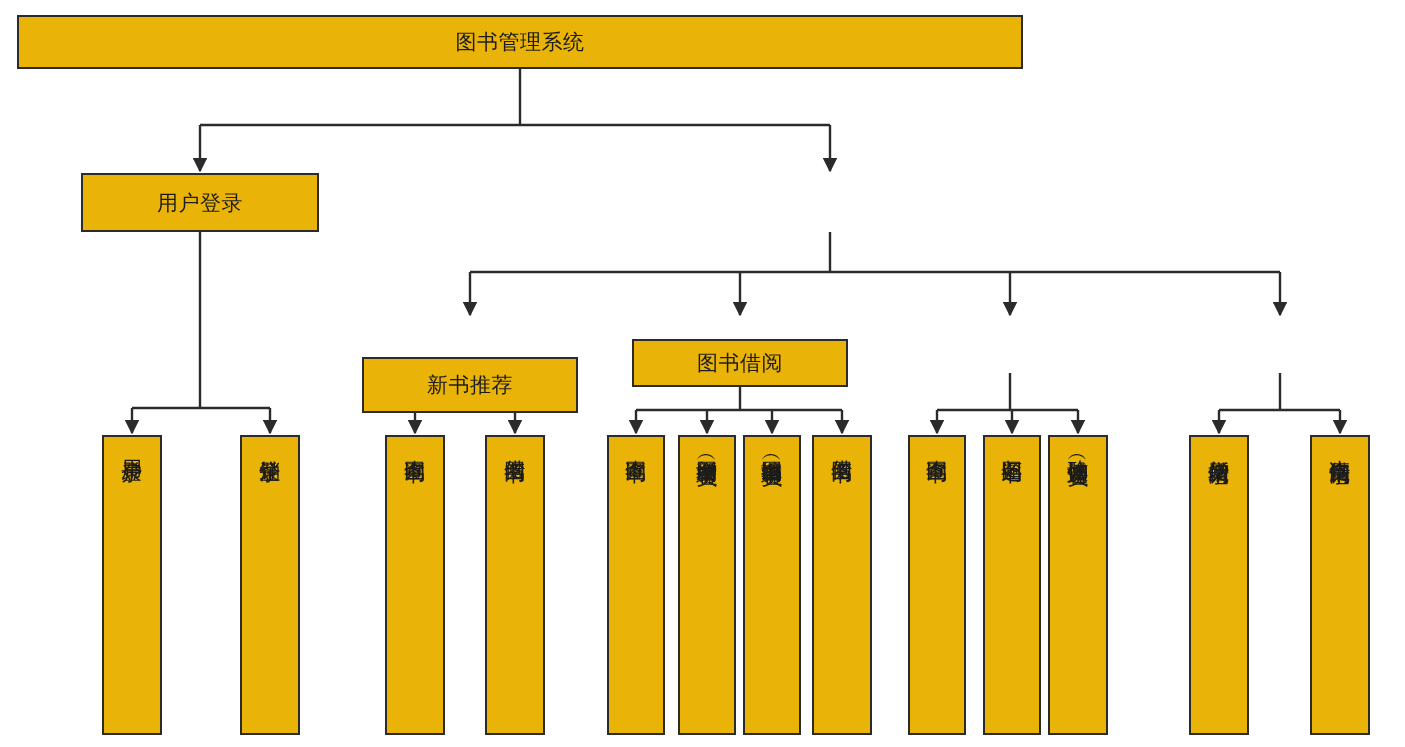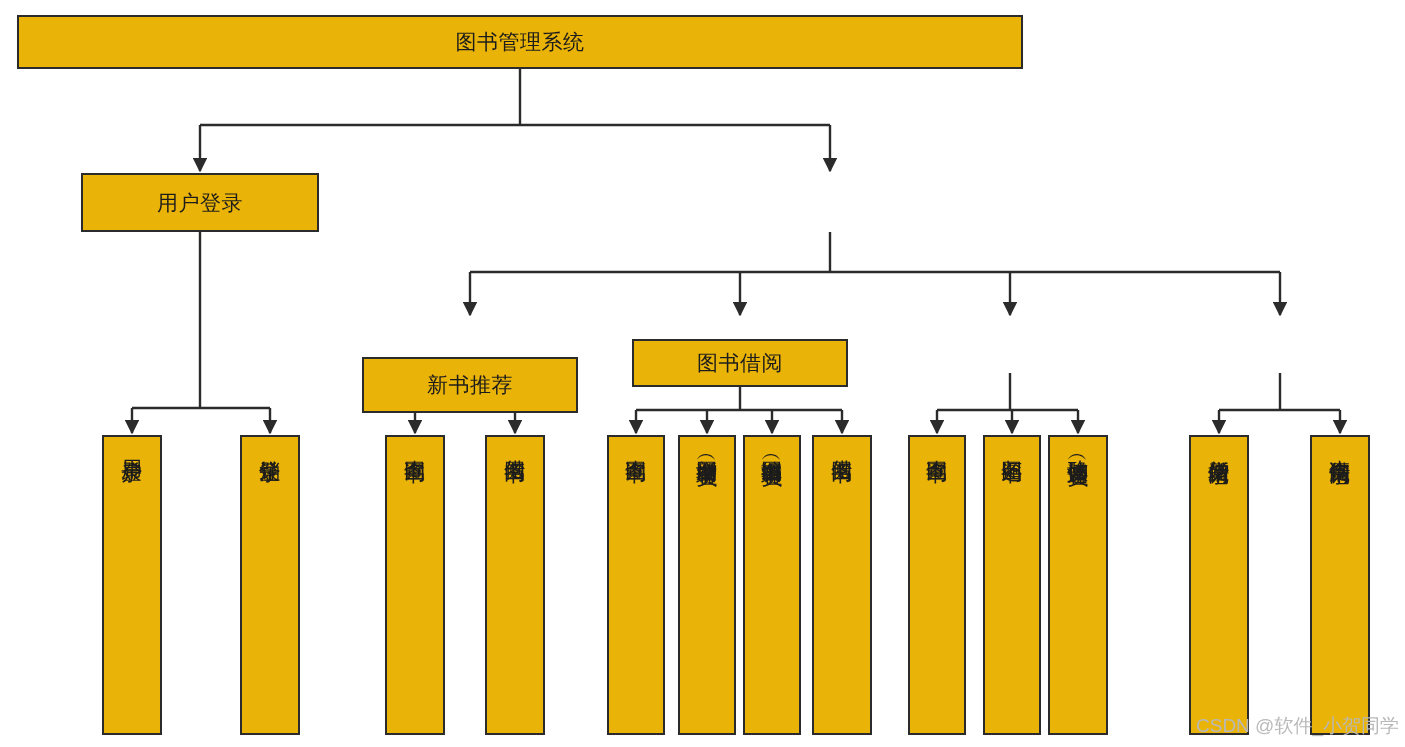--- a/index.html
+++ b/index.html
@@ -164,15 +164,14 @@
   <div class="node leaf" style="left: 1048px; top: 435px; width: 60px; height: 300px;">
     <span class="node-label">确认归还（管理员）</span>
   </div>
   <div class="node leaf" style="left: 1189px; top: 435px; width: 60px; height: 300px;">
     <span class="node-label">新增借阅记录</span>
   </div>
   <div class="node leaf" style="left: 1310px; top: 435px; width: 60px; height: 300px;">
     <span class="node-label">查询借阅记录</span>
   </div>
 
-  <div class="watermark" style="left: 1196px; top: 713px;">CSDN @软件_小贺同学</div>
 
 </div>
 
 </body></html>

